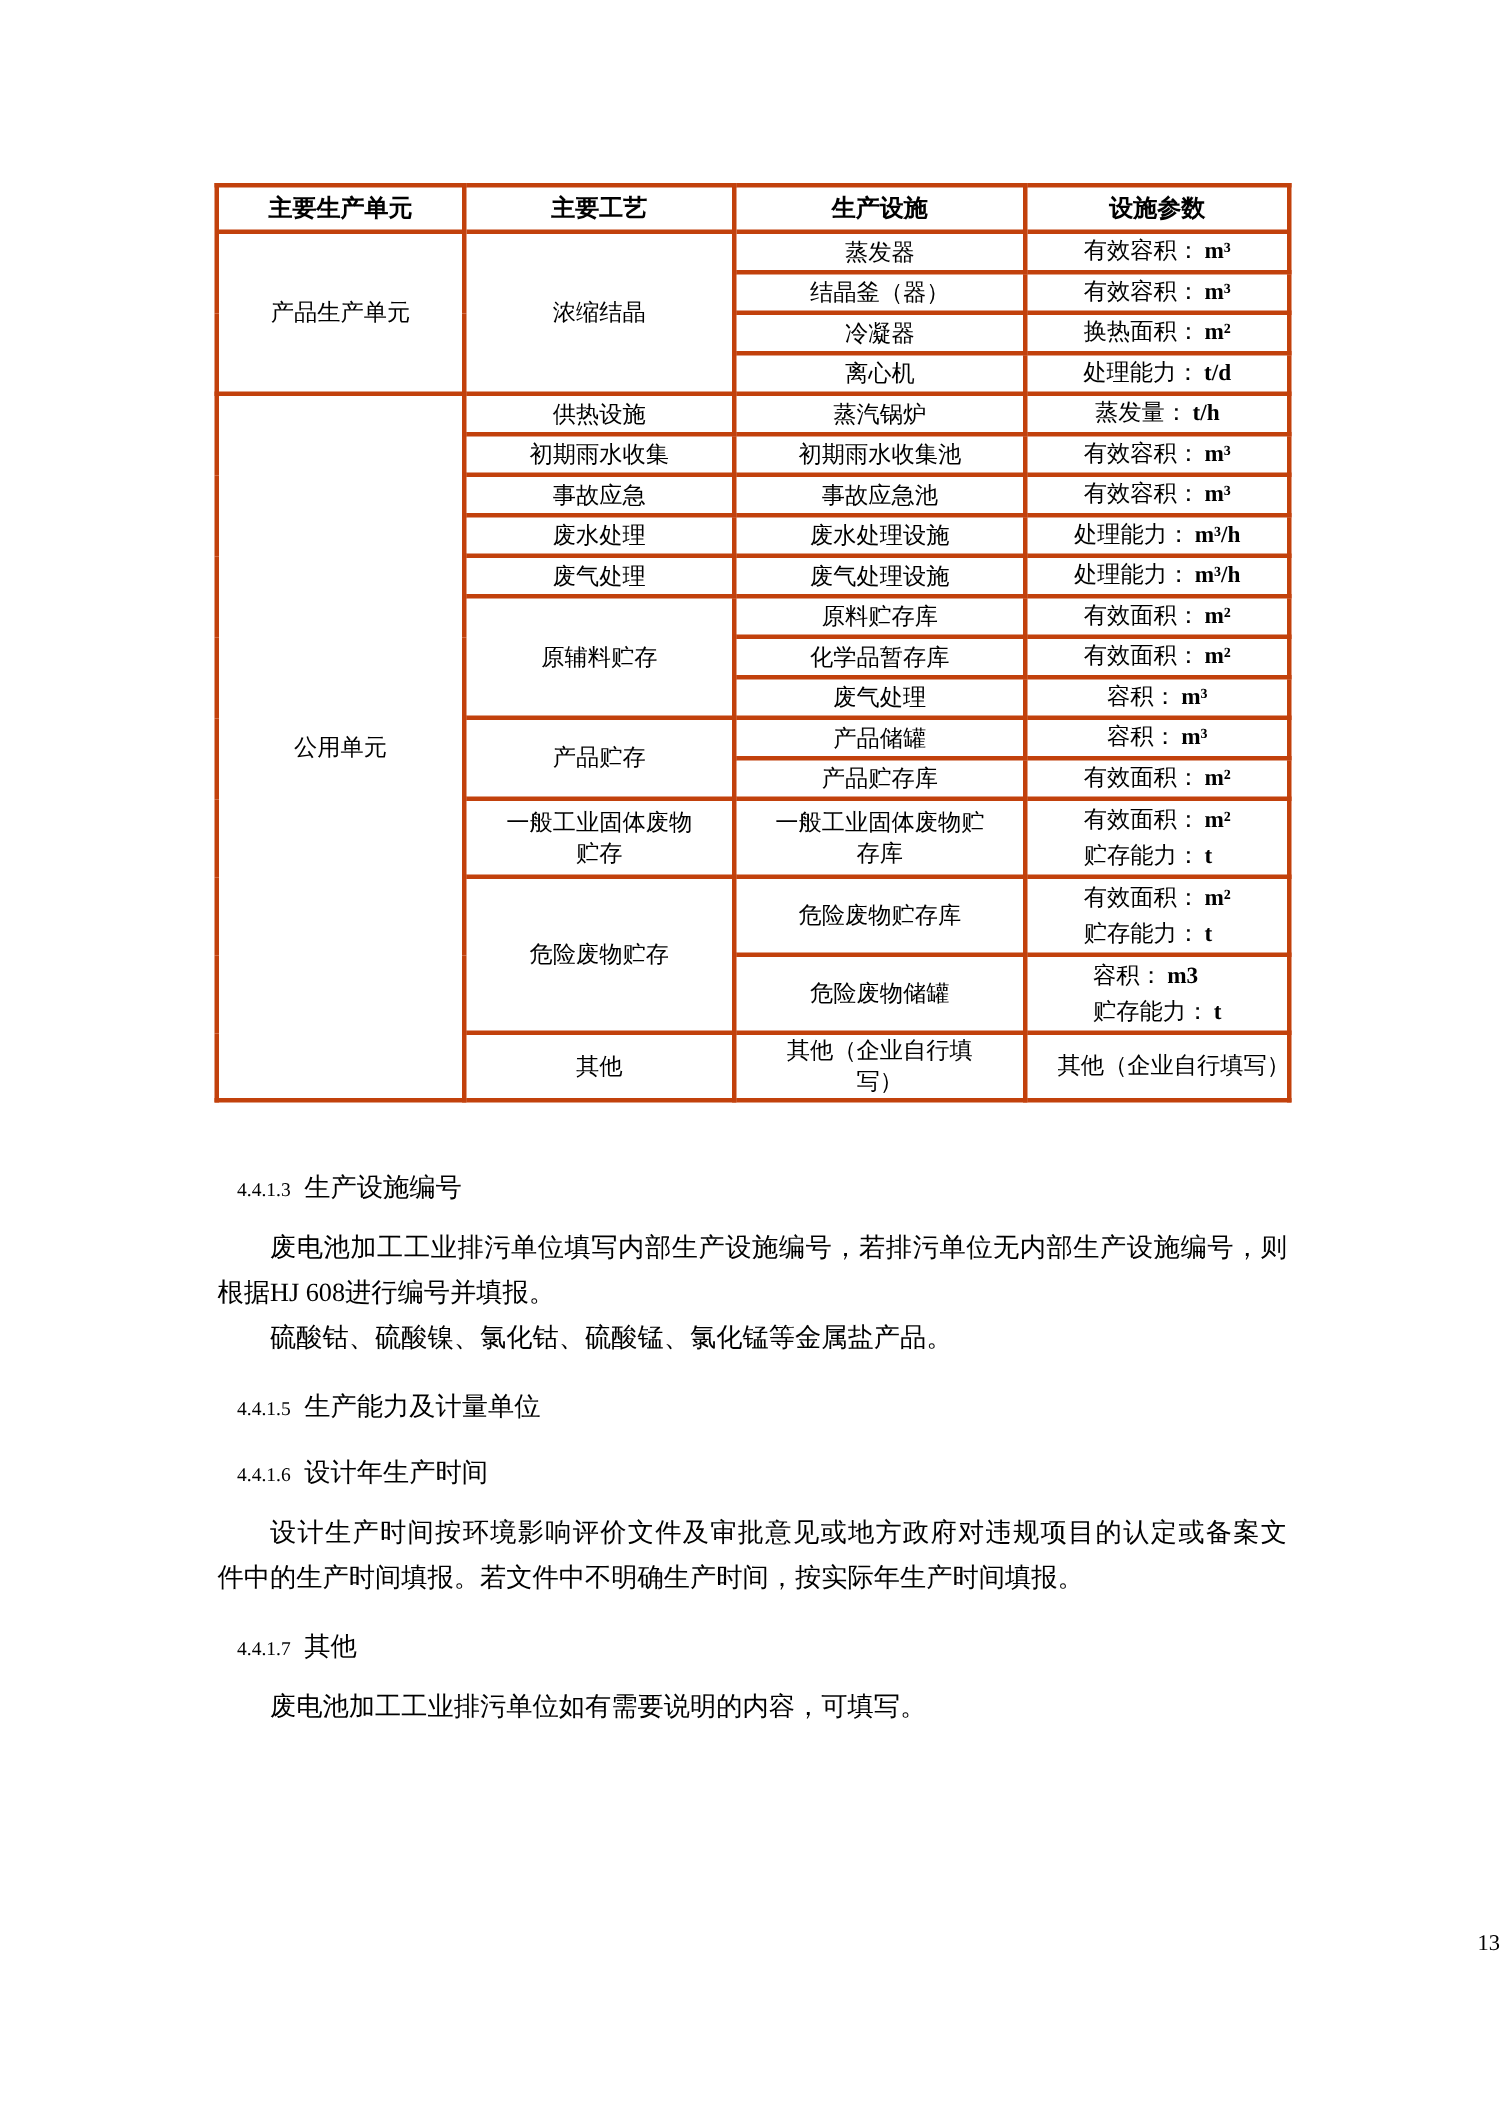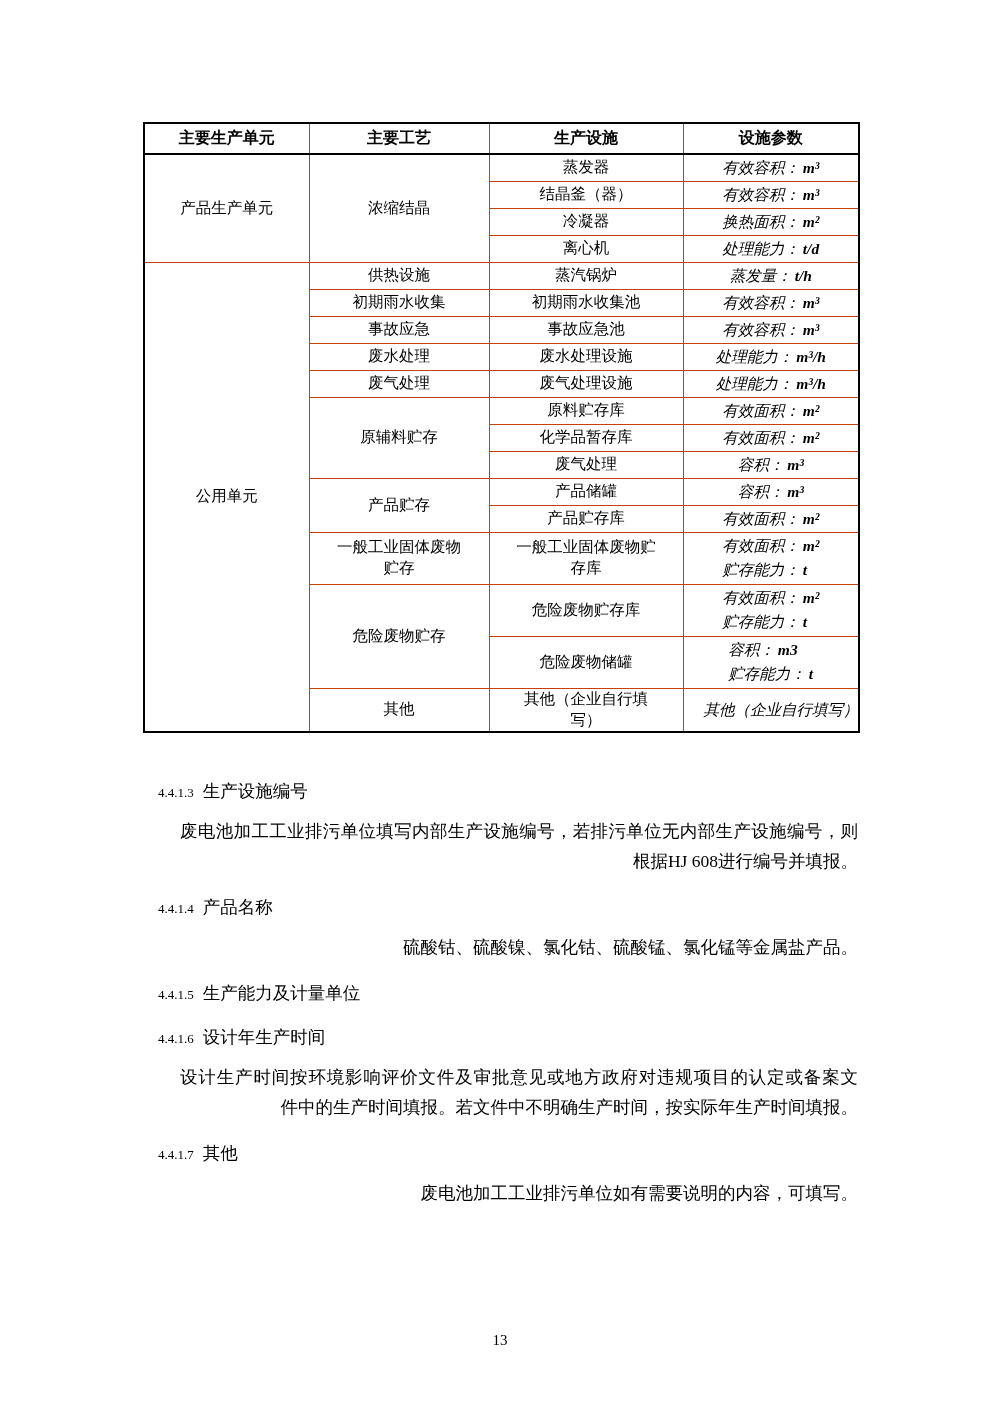--- a/index.html
+++ b/index.html
@@ -12,49 +12,49 @@
   .spec-table {
     position:absolute; left:143px; top:122px; width:715px;
     border-collapse:collapse; table-layout:fixed;
     border:2px solid #000;
   }
   .spec-table col.c1 { width:165px; }
   .spec-table col.c2 { width:180px; }
   .spec-table col.c3 { width:194px; }
   .spec-table col.c4 { width:176px; }
   .spec-table th, .spec-table td {
-    border:1px solid #c2410c; text-align:center; vertical-align:middle;
+    border:3px solid #c2410c; text-align:center; vertical-align:middle;
     padding:0 20px; overflow:hidden;
   }
   .spec-table tr { height:27px; }
   .spec-table tr.hrow { height:31px; }
   .spec-table tr.tall { height:52px; }
   .spec-table th {
     font-family:"Liberation Sans", sans-serif; font-weight:bold;
     font-size:16px; border-bottom:2px solid #000;
   }
   .spec-table td { font-size:15.5px; }
   .pblock { display:inline-block; text-align:left; vertical-align:middle; }
-  .pline  { line-height:24px; white-space:nowrap;font-style:italic; }
+  .pline  { line-height:24px; white-space:nowrap; }
   .unit   { font-weight:bold; margin-left:3px; font-family:"Liberation Serif", serif; }
 
   
   .sections { position:absolute; left:145px; top:716px; width:713px; }
   .sec-h { margin:20px 0 12px 13px; line-height:22px; white-space:nowrap; }
   .sec-h.first { margin-top:64px; }
   .sec-num { font-size:13px; margin-right:9px; }
   .sec-title { font-family:"Liberation Sans", sans-serif; font-weight:normal; font-size:17.5px; }
   .para { font-size:17.5px; margin:0; }
-  .pl { line-height:30px; min-height:30px;text-align:right; }
+  .pl { line-height:30px; min-height:30px; }
   .indent { text-indent:35px; }
   .jline { text-align:justify; text-align-last:justify; }
 
   .page-num {
     position:absolute; top:1288px; left:0; width:100%;
-    text-align:center; font-size:15px;margin-top:44px;
+    text-align:right; font-size:15px;
   }
 </style>
 </head>
 <body>
 
 <div class="page">
 
   <table class="spec-table">
     <colgroup>
         <col class="c1">
@@ -175,23 +175,20 @@
   <div class="sections">
 
     <div class="sec-h first">
       <span class="sec-num">4.4.1.3</span><span class="sec-title">生产设施编号</span>
     </div>
     <div class="para">
       <div class="pl indent jline">废电池加工工业排污单位填写内部生产设施编号，若排污单位无内部生产设施编号，则</div>
       <div class="pl">根据HJ 608进行编号并填报。</div>
     </div>
 
-    <div class="sec-h">
-      <span class="sec-num">4.4.1.4</span><span class="sec-title">产品名称</span>
-    </div>
     <div class="para">
       <div class="pl indent">硫酸钴、硫酸镍、氯化钴、硫酸锰、氯化锰等金属盐产品。</div>
     </div>
 
     <div class="sec-h">
       <span class="sec-num">4.4.1.5</span><span class="sec-title">生产能力及计量单位</span>
     </div>
 
     <div class="sec-h">
       <span class="sec-num">4.4.1.6</span><span class="sec-title">设计年生产时间</span>

